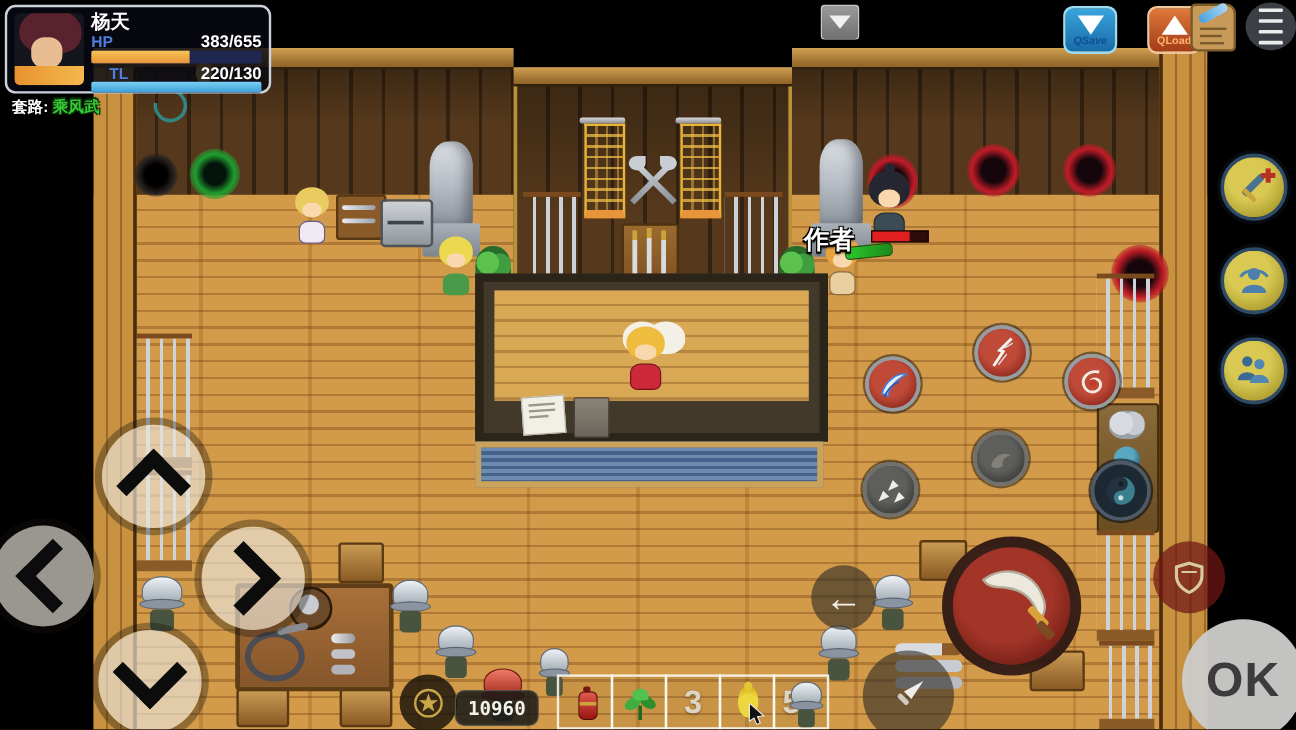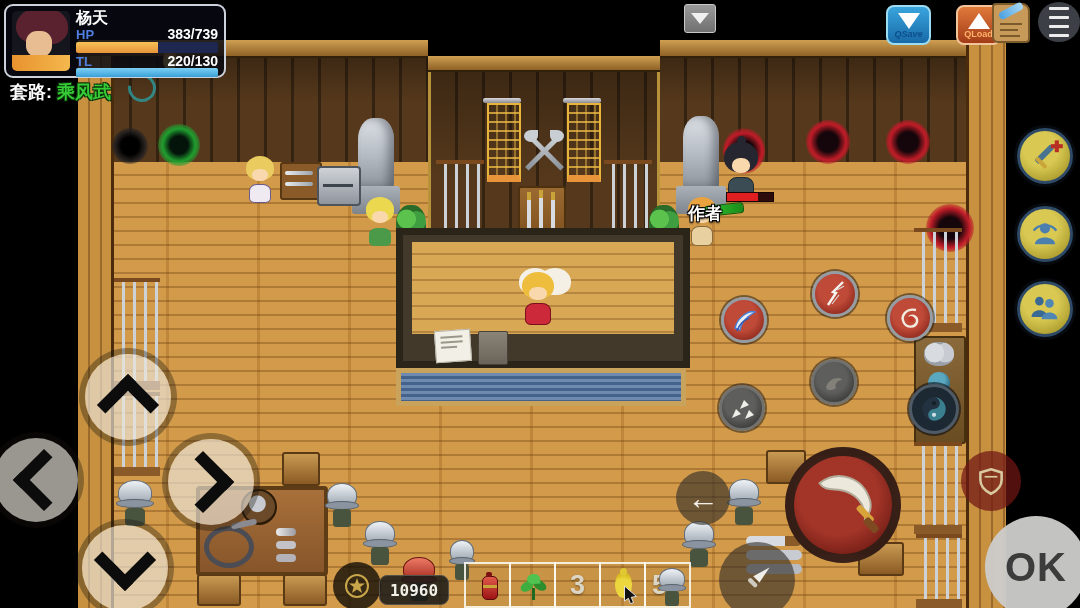--- a/index.html
+++ b/index.html
@@ -178,21 +178,21 @@
       <i class="hair" style="background:#262630;"></i>
       <i style="left:16px;top:-6px;width:9px;height:9px;background:#262630;border-radius:50%;"></i>
       <i class="face"></i>
         <i class="body" style="background:#3c4c54;border:1px solid #202c32;"></i>
     </div>
     <div class="abs" style="left:648px;top:152px;width:46px;height:8px;background:#2e0c0c;border:1px solid #180606;">
       <div class="abs" style="left:0;top:0;bottom:0;width:68%;background:#e02020;"></div>
     </div>
     <div class="abs" style="left:626px;top:164px;width:38px;height:9px;background:linear-gradient(90deg,#2ec82e,#1a8a1a);border-radius:4px;transform:rotate(-6deg);border:1px solid #0e5a0e;"></div>
 
-    <div class="abs otext" style="left:592px;top:162px;width:70px;text-align:center;font-size:17px;">作者</div>
+    <div class="abs otext" style="left:592px;top:146px;width:70px;font-size:21px;">作者</div>
 
     <div class="abs platform" style="left:318px;top:188px;width:294px;height:140px;"></div>
     <div class="abs floorH2" style="left:334px;top:202px;width:262px;height:92px;"></div>
     <div class="abs" style="left:357px;top:290px;width:34px;height:30px;background:#f2efe6;border:1px solid #b8b4a8;transform:rotate(-4deg);">
       <div class="abs" style="left:5px;top:5px;width:22px;height:2px;background:#9a968a;"></div>
       <div class="abs" style="left:5px;top:10px;width:22px;height:2px;background:#9a968a;"></div>
       <div class="abs" style="left:5px;top:15px;width:16px;height:2px;background:#9a968a;"></div>
     </div>
     <div class="abs" style="left:400px;top:291px;width:28px;height:32px;background:linear-gradient(180deg,#8a8478,#6a645a);border:1px solid #46423a;border-radius:2px;"></div>
     <div class="spr" style="left:441px;top:232px;width:38px;height:54px;">
@@ -268,31 +268,31 @@
   </div>
 
   <div id="hud" class="abs">
     <div id="portrait" class="abs">
       <div class="ph1"></div>
         <div class="ph2"></div>
         <div class="ph3"></div>
     </div>
     <div class="abs" style="left:70px;top:2px;font-size:16px;font-weight:bold;color:#fff;">杨天</div>
     <span class="barlabel" style="left:70px;top:21px;">HP</span>
-    <span class="barval" style="left:110px;top:20px;width:102px;">383/739</span>
+    <span class="barval" style="left:110px;top:20px;width:102px;">383/655</span>
     <div class="bar" style="left:70px;top:36px;width:142px;">
       <i style="width:58%;background:linear-gradient(180deg,#f6c456,#e8933a);"></i>
     </div>
-    <span class="barlabel" style="left:70px;top:48px;">TL</span>
+    <span class="barlabel" style="left:85px;top:48px;">TL</span>
     <span class="barval" style="left:110px;top:47px;width:102px;">220/130</span>
     <div class="bar" style="left:70px;top:62px;width:142px;height:9px;">
       <i style="width:100%;background:linear-gradient(180deg,#7ed0f4,#3aa0d8);"></i>
     </div>
   </div>
-  <div class="abs" style="left:10px;top:80px;font-size:18px;">
+  <div class="abs" style="left:10px;top:80px;font-size:13px;">
     <span class="otext">套路:</span>
     <span class="gtext">乘风武</span>
   </div>
 
   <div class="abs" style="left:684px;top:4px;width:30px;height:27px;background:linear-gradient(180deg,#9a9a9a,#707070);border:1px solid #c8c8c8;border-radius:3px;display:flex;align-items:center;justify-content:center;">
     <div style="width:0;height:0;border-left:9px solid transparent;border-right:9px solid transparent;border-top:11px solid #f0f0f0;"></div>
   </div>
 
   <div class="abs qbtn" style="left:886px;top:5px;background:linear-gradient(180deg,#3aa4dc,#176aa8);border:2px solid #9bdcf2;">
     <div class="tri-dn"></div>

